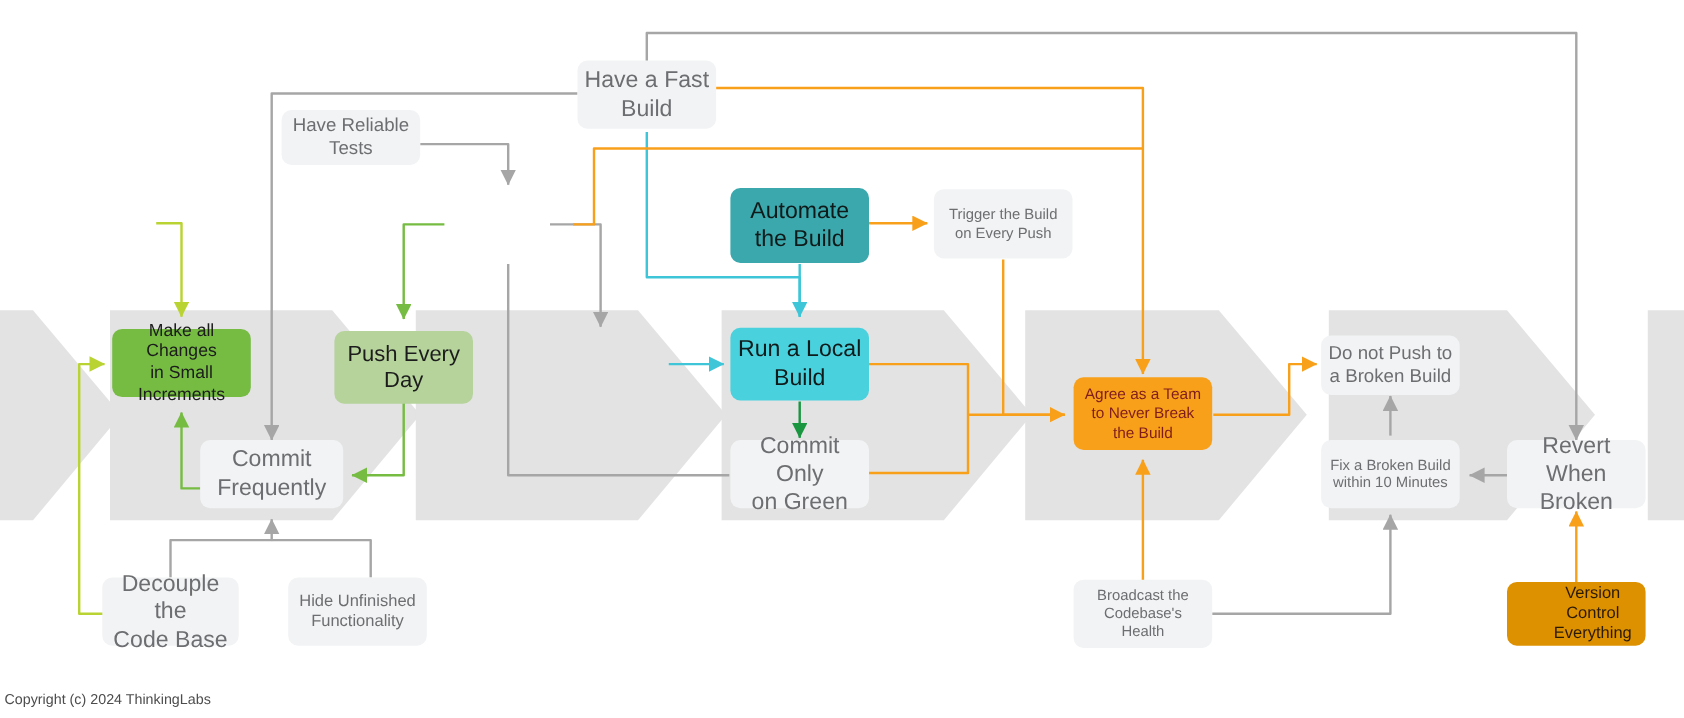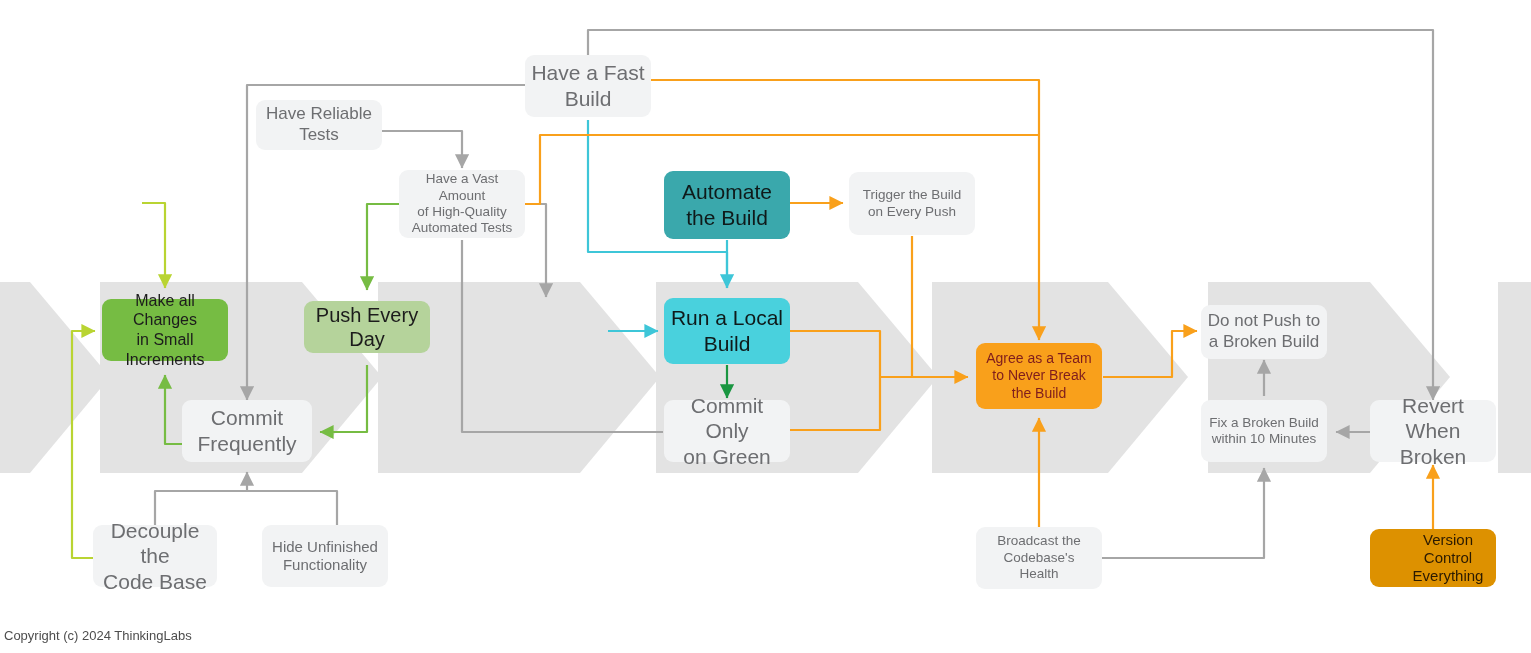--- a/index.html
+++ b/index.html
@@ -192,43 +192,38 @@
   <div class="node n-plain" style="left:256px; top:100px; width:126px; height:50px;align-items:center;">
     <span>Have Reliable
 Tests</span>
   </div>
 
   <div class="node n-plain" style="left:525px; top:55px; width:126px; height:62px; font-size:21px;">
     <span>Have a Fast
 Build</span>
   </div>
 
-  <div class="node n-plain n-small" style="left:399px; top:170px; width:126px; height:68px;">
-    <span>Have a Vast Amount
-of  High-Quality
-Automated Tests</span>
-  </div>
 
   <div class="node n-teal-dark" style="left:664px; top:171px; width:126px; height:68px;">
     <span>Automate
 the Build</span>
   </div>
 
   <div class="node n-plain n-small" style="left:849px; top:172px; width:126px; height:63px;">
     <span>Trigger the Build
 on Every Push</span>
   </div>
 
   <div class="node n-green-dark" style="left:102px; top:299px; width:126px; height:62px;">
     <span>Make all Changes
 in Small
 Increments</span>
   </div>
 
-  <div class="node n-green-light" style="left:304px; top:301px; width:126px; height:52px;">
+  <div class="node n-green-light" style="left:304px; top:301px; width:126px; height:66px;">
     <span>Push Every
 Day</span>
   </div>
 
 
   <div class="node n-teal-light" style="left:664px; top:298px; width:126px; height:66px;">
     <span>Run a Local
 Build</span>
   </div>
 

